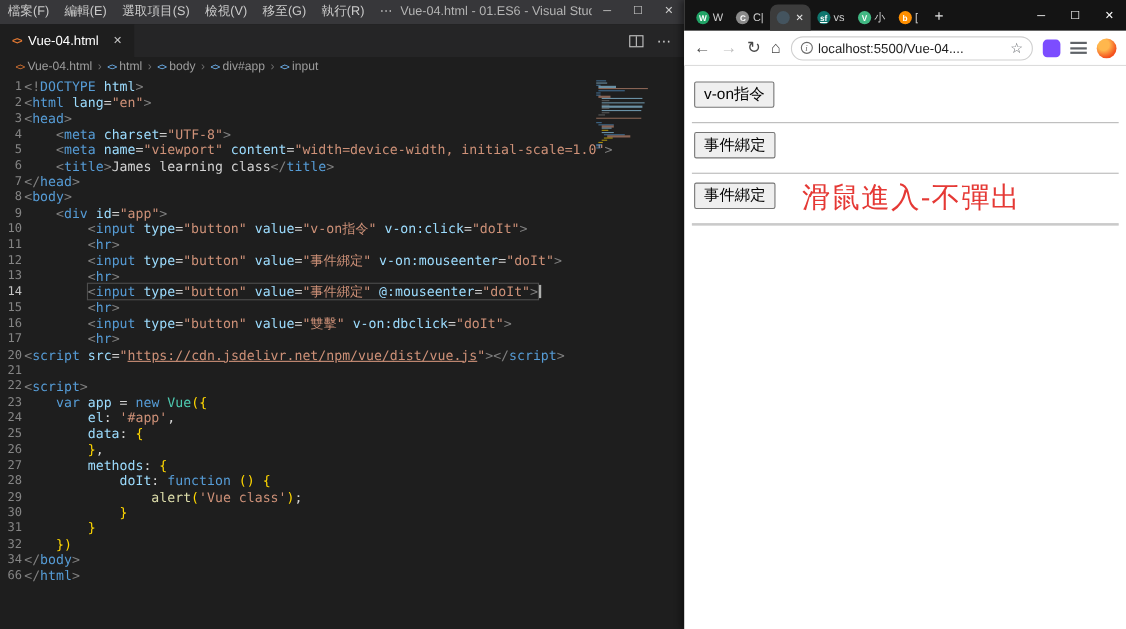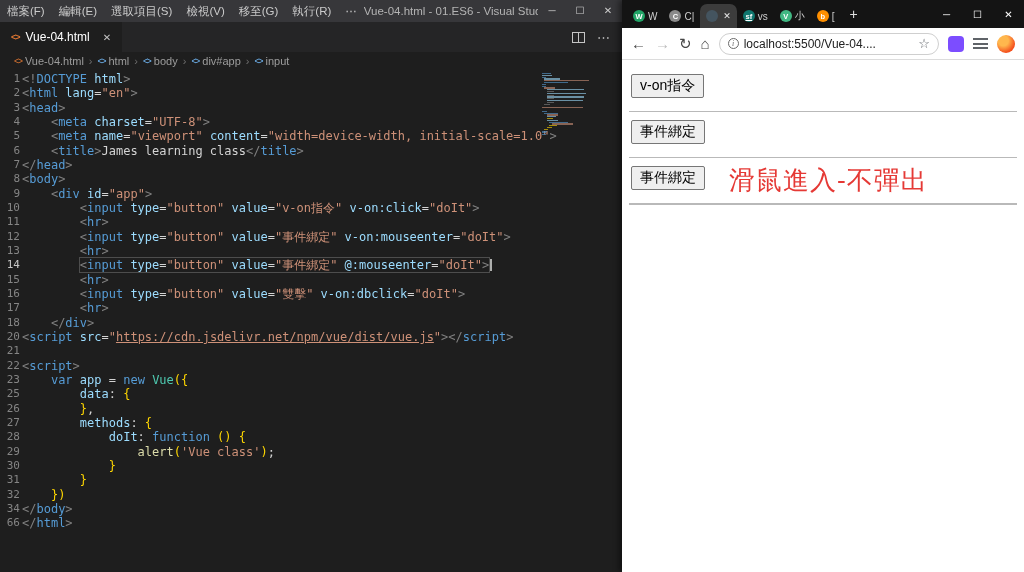--- a/index.html
+++ b/index.html
@@ -197,38 +197,38 @@
           </div>
           <div class="line">
             <span class="ln">16</span>
             <span class="code"><span style="color: rgb(212, 212, 212);">        </span><span style="color: rgb(128, 128, 128);">&lt;</span><span style="color: rgb(86, 156, 214);">input</span><span style="color: rgb(156, 220, 254);"> type</span><span style="color: rgb(212, 212, 212);">=</span><span style="color: rgb(206, 145, 120);">"button"</span><span style="color: rgb(156, 220, 254);"> value</span><span style="color: rgb(212, 212, 212);">=</span><span style="color: rgb(206, 145, 120);">"雙擊"</span><span style="color: rgb(156, 220, 254);"> v-on:dbclick</span><span style="color: rgb(212, 212, 212);">=</span><span style="color: rgb(206, 145, 120);">"doIt"</span><span style="color: rgb(128, 128, 128);">&gt;</span></span>
           </div>
           <div class="line">
             <span class="ln">17</span>
             <span class="code"><span style="color: rgb(212, 212, 212);">        </span><span style="color: rgb(128, 128, 128);">&lt;</span><span style="color: rgb(86, 156, 214);">hr</span><span style="color: rgb(128, 128, 128);">&gt;</span></span>
           </div>
           <div class="line">
-            <span class="ln">18</span>
-            <span class="code"><span style="color: rgb(212, 212, 212);">    </span><span style="color: rgb(128, 128, 128);">&lt;/</span><span style="color: rgb(86, 156, 214);">div</span><span style="color: rgb(128, 128, 128);">&gt;</span></span>
-          </div>
-          <div class="line">
             <span class="ln">20</span>
             <span class="code"><span style="color: rgb(128, 128, 128);">&lt;</span><span style="color: rgb(86, 156, 214);">script</span><span style="color: rgb(156, 220, 254);"> src</span><span style="color: rgb(212, 212, 212);">=</span><span style="color: rgb(206, 145, 120);">"</span><span style="color: rgb(206, 145, 120); text-decoration: underline;">https://cdn.jsdelivr.net/npm/vue/dist/vue.js</span><span style="color: rgb(206, 145, 120);">"</span><span style="color: rgb(128, 128, 128);">&gt;&lt;/</span><span style="color: rgb(86, 156, 214);">script</span><span style="color: rgb(128, 128, 128);">&gt;</span></span>
           </div>
           <div class="line">
             <span class="ln">21</span>
             <span class="code"></span>
           </div>
           <div class="line">
             <span class="ln">22</span>
             <span class="code"><span style="color: rgb(128, 128, 128);">&lt;</span><span style="color: rgb(86, 156, 214);">script</span><span style="color: rgb(128, 128, 128);">&gt;</span></span>
           </div>
           <div class="line">
             <span class="ln">23</span>
             <span class="code"><span style="color: rgb(212, 212, 212);">    </span><span style="color: rgb(86, 156, 214);">var</span><span style="color: rgb(212, 212, 212);"> </span><span style="color: rgb(156, 220, 254);">app</span><span style="color: rgb(212, 212, 212);"> = </span><span style="color: rgb(86, 156, 214);">new</span><span style="color: rgb(212, 212, 212);"> </span><span style="color: rgb(78, 201, 176);">Vue</span><span style="color: rgb(255, 215, 0);">({</span></span>
+          </div>
+          <div class="line">
+            <span class="ln">24</span>
+            <span class="code"><span style="color: rgb(212, 212, 212);">        </span><span style="color: rgb(156, 220, 254);">el</span><span style="color: rgb(212, 212, 212);">: </span><span style="color: rgb(206, 145, 120);">'#app'</span><span style="color: rgb(212, 212, 212);">,</span></span>
           </div>
           <div class="line">
             <span class="ln">25</span>
             <span class="code"><span style="color: rgb(212, 212, 212);">        </span><span style="color: rgb(156, 220, 254);">data</span><span style="color: rgb(212, 212, 212);">: </span><span style="color: rgb(255, 215, 0);">{</span></span>
           </div>
           <div class="line">
             <span class="ln">26</span>
             <span class="code"><span style="color: rgb(212, 212, 212);">        </span><span style="color: rgb(255, 215, 0);">}</span><span style="color: rgb(212, 212, 212);">,</span></span>
           </div>
           <div class="line">

